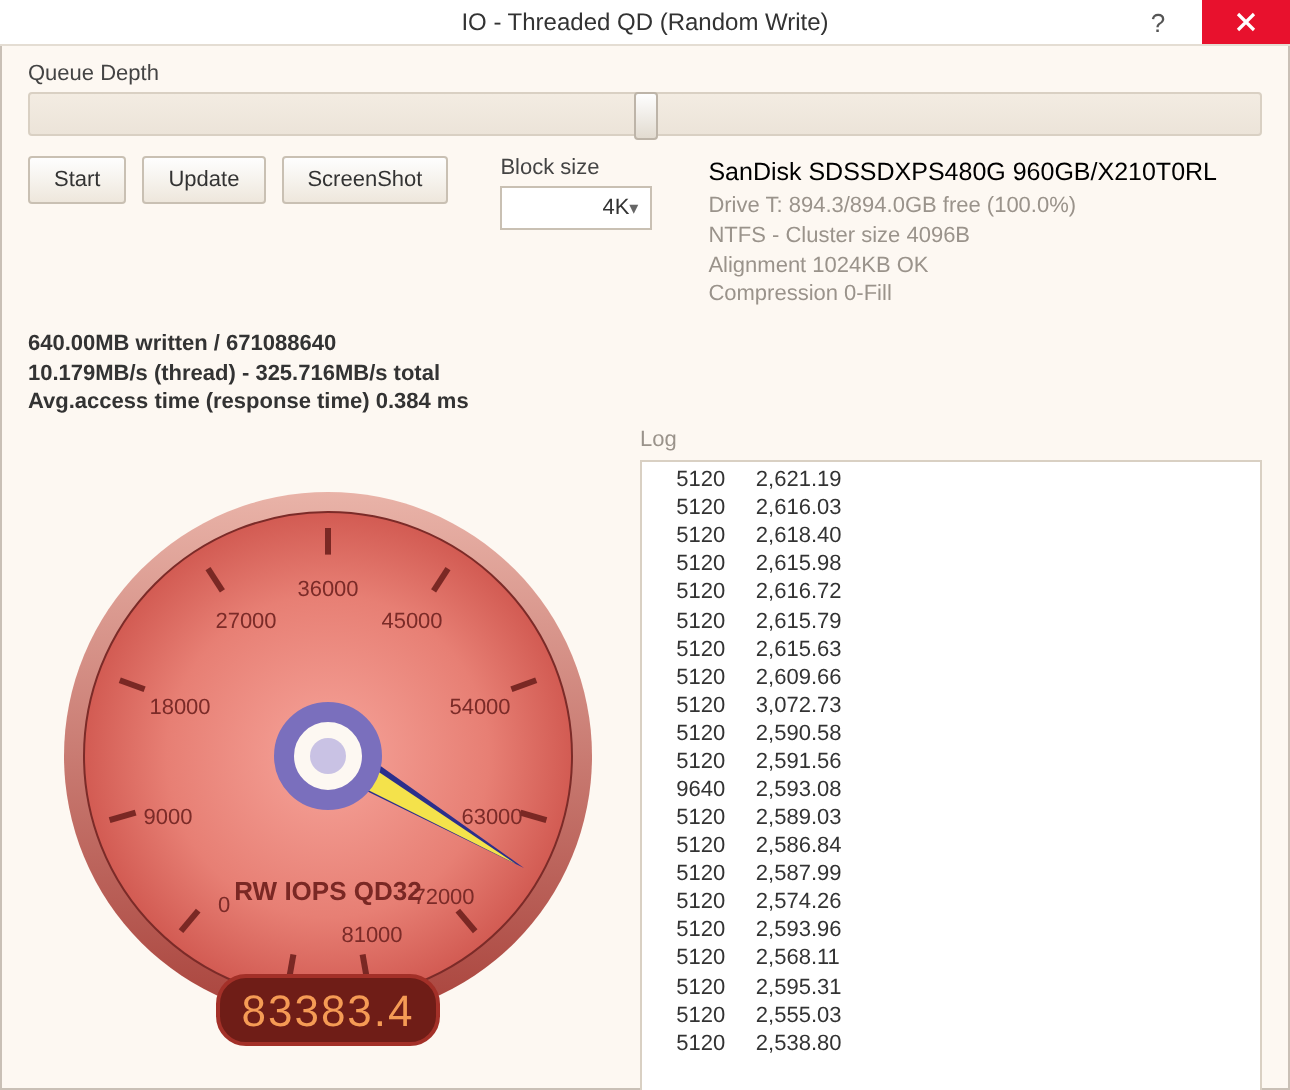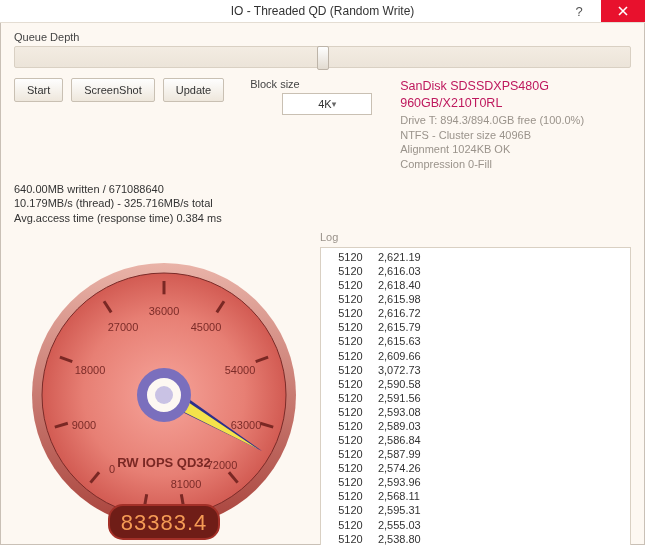--- a/index.html
+++ b/index.html
@@ -12,25 +12,25 @@
   .tb-btn.help { background: #fff; color: #555; } 
   .tb-btn.close { background: #e8112d; color: #fff; font-size: 13px; font-weight: bold; }
   .content { padding: 8px 14px 6px 14px; flex: 1; display: flex; flex-direction: column; }
   .qd-label { font-size: 11px; color: #444; margin-bottom: 3px; }
   .qd-slider { height: 22px; background: linear-gradient(#f3ece2,#ece4d9); border: 1px solid #d9d0c3; border-radius: 2px; position: relative; margin-bottom: 10px; }
   .qd-slider .thumb { position: absolute; top: -1px; left: 50%; transform: translateX(-50%); width: 12px; height: 24px; background: linear-gradient(#fefefe,#e2dbd0); border: 1px solid #bdb4a8; border-radius: 2px; }
   .row { display: flex; align-items: flex-start; }
   .btn { background: linear-gradient(#fefefe,#eee7dc); border: 1px solid #c9c0b3; border-radius: 2px; padding: 5px 12px; font-size: 11px; color: #333; margin-right: 8px; }
   .block-col { margin-left: 18px; }
   .block-label { font-size: 11px; color: #444; margin-bottom: 3px; display: block; }
-  .select { border: 1px solid #c9c0b3; background: #fff; width: 90px; height: 22px; display: flex; align-items: center; padding: 0 6px; justify-content: center; font-size: 11px; margin-left: 32px; }
+  .select { border: 1px solid #c9c0b3; background: #fff; width: 76px; height: 22px; display: flex; align-items: center; padding: 0 6px; justify-content: flex-end; font-size: 11px; }
   .select .caret { font-size: 9px; color: #666; }
   .drive-info { margin-left: 28px; color: #9a938b; font-size: 11px; line-height: 1.35; }
-  .drive-info .name { color: #be185d; font-size: 12.5px; margin-bottom: 1px;}
-  .stats { margin-top: 10px; font-size: 11px; color: #333; line-height: 1.3; }
+  .drive-info .name { color: #000000; font-size: 12.5px; margin-bottom: 1px;}
+  .stats { margin-top: 10px; font-size: 11px; color: #333; line-height: 1.3; font-weight: bold; }
   .main-row { display: flex; flex: 1; margin-top: 6px; overflow: hidden; }
   .gauge-wrap { width: 300px; display: flex; align-items: flex-start; justify-content: center; padding-top: 4px; }
   .log-wrap { flex: 1; display: flex; flex-direction: column; margin-left: 6px; }
   .log-label { font-size: 11px; color: #9a938b; margin-bottom: 4px; }
   .log { flex: 1; background: #fff; border: 1px solid #d9d0c3; overflow-y: auto; padding: 2px 2px 2px 8px; font-size: 11px; line-height: 1.28; color: #333; font-family: "Segoe UI", Tahoma, sans-serif; }
   .log-line { white-space: pre; }
   .log::-webkit-scrollbar { width: 16px; }
   .log::-webkit-scrollbar-track { background: #f5efe6; border-left: 1px solid #e2dbd0; }
   .log::-webkit-scrollbar-thumb { background: #cfc6b9; border: 1px solid #bdb4a8; }
   .gauge-svg text { font-family: "Segoe UI", Arial, sans-serif; }
@@ -55,22 +55,22 @@
   </div>
 
   <div class="content" style="position:relative;">
     <div class="qd-label">Queue Depth</div>
     <div class="qd-slider">
       <div class="thumb"></div>
     </div>
 
     <div class="row">
       <button class="btn">Start</button>
+      <button class="btn">Update</button>
       <button class="btn">ScreenShot</button>
-      <button class="btn">Update</button>
 
       <div class="block-col">
         <span class="block-label">Block size</span>
         <div class="select">
           <span>4K</span>
           <span class="caret">▾</span>
         </div>
       </div>
 
       <div class="drive-info">
@@ -153,21 +153,21 @@
             <div class="log-line">   5120     2,616.03</div>
             <div class="log-line">   5120     2,618.40</div>
             <div class="log-line">   5120     2,615.98</div>
             <div class="log-line">   5120     2,616.72</div>
             <div class="log-line">   5120     2,615.79</div>
             <div class="log-line">   5120     2,615.63</div>
             <div class="log-line">   5120     2,609.66</div>
             <div class="log-line">   5120     3,072.73</div>
             <div class="log-line">   5120     2,590.58</div>
             <div class="log-line">   5120     2,591.56</div>
-            <div class="log-line">   5120     2,593.08</div>
+            <div class="log-line">   9640     2,593.08</div>
             <div class="log-line">   5120     2,589.03</div>
             <div class="log-line">   5120     2,586.84</div>
             <div class="log-line">   5120     2,587.99</div>
             <div class="log-line">   5120     2,574.26</div>
             <div class="log-line">   5120     2,593.96</div>
             <div class="log-line">   5120     2,568.11</div>
             <div class="log-line">   5120     2,595.31</div>
             <div class="log-line">   5120     2,555.03</div>
             <div class="log-line">   5120     2,538.80</div>
           </div>

